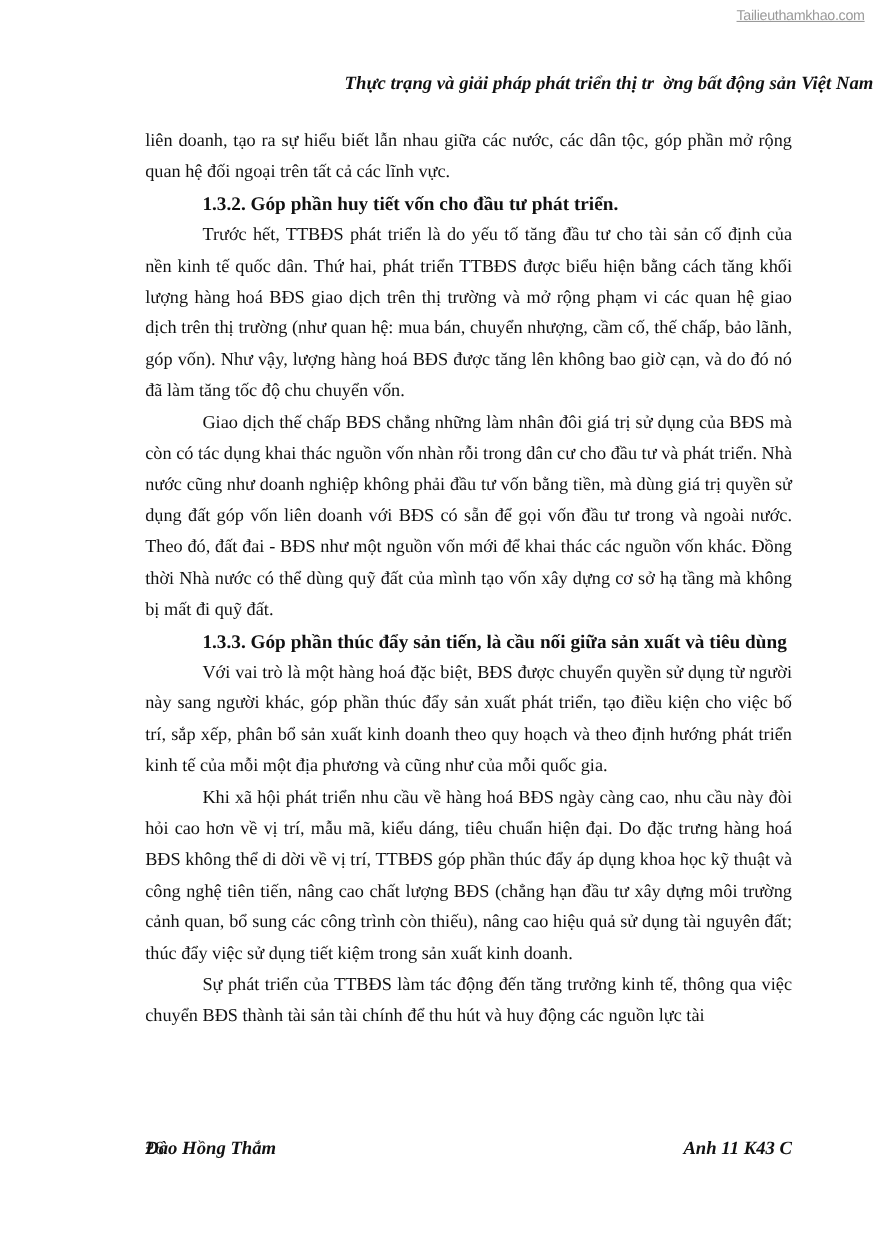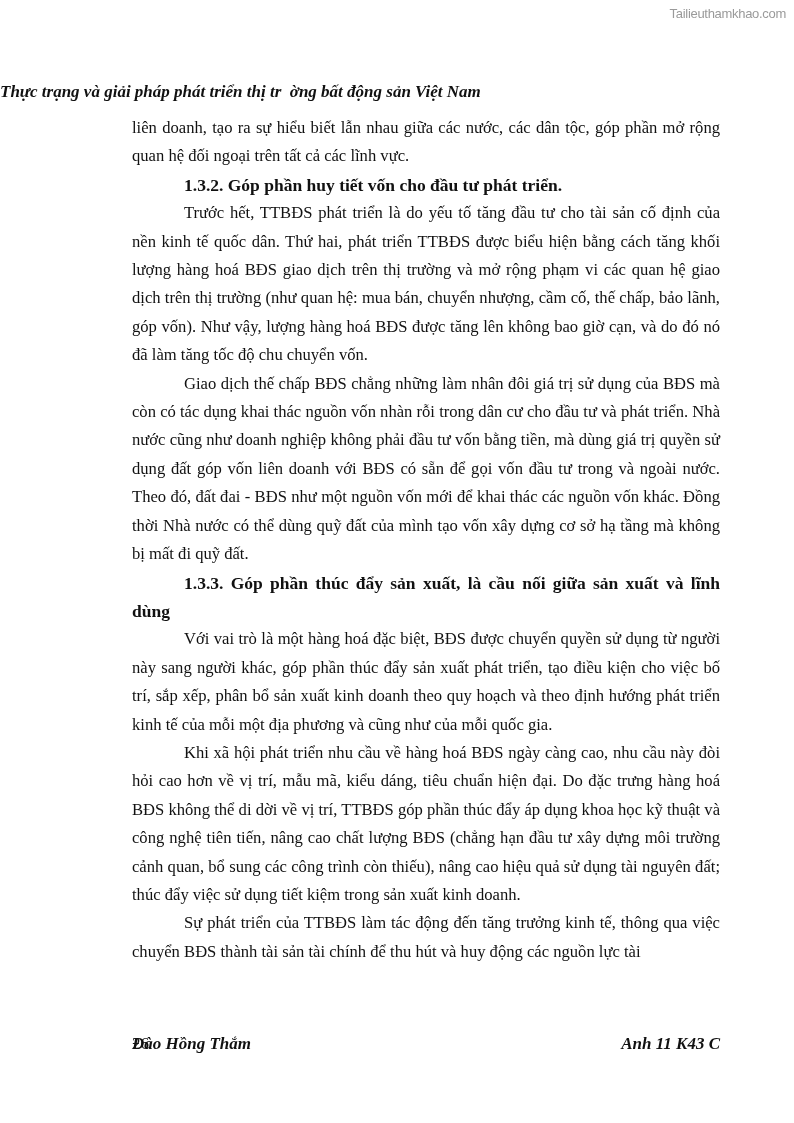--- a/index.html
+++ b/index.html
@@ -16,32 +16,32 @@
       color: #111111;
     }
     .watermark {
       position: absolute;
       top: 6px;
       right: 8px;
       font-family: "Liberation Sans", "DejaVu Sans", sans-serif;
       font-size: 13px;
       color: #9a9a9a;
       letter-spacing: -0.3px;
+      text-decoration: underline;
     }
     .running-header {
       position: absolute;
       top: 66px;
       left: 0;
       width: 794px;
-      text-align: left;
+      text-align: right;
       font-size: 17px;
       font-weight: bold;
       font-style: italic;
       white-space: pre;
-      margin-top: 16px;
     }
     .content {
       position: absolute;
       top: 114px;
       left: 132px;
       width: 588px;
       font-size: 16.6px;
       line-height: 28.4px;
     }
     .content p {
@@ -95,21 +95,21 @@
 
 <div class="watermark">Tailieuthamkhao.com</div>
 
 <div class="running-header">Thực trạng và giải pháp phát triển thị tr  ờng bất động sản Việt Nam</div>
 
 <div class="content">
   <p>liên doanh, tạo ra sự hiểu biết lẫn nhau giữa các nước, các dân tộc, góp phần mở rộng quan hệ đối ngoại trên tất cả các lĩnh vực.</p>
   <h3>1.3.2. Góp phần huy tiết vốn cho đầu tư phát triển.</h3>
   <p class="indent">Trước hết, TTBĐS phát triển là do yếu tố tăng đầu tư cho tài sản cố định của nền kinh tế quốc dân. Thứ hai, phát triển TTBĐS được biểu hiện bằng cách tăng khối lượng hàng hoá BĐS giao dịch trên thị trường và mở rộng phạm vi các quan hệ giao dịch trên thị trường (như quan hệ: mua bán, chuyển nhượng, cầm cố, thế chấp, bảo lãnh, góp vốn). Như vậy, lượng hàng hoá BĐS được tăng lên không bao giờ cạn, và do đó nó đã làm tăng tốc độ chu chuyển vốn.</p>
   <p class="indent">Giao dịch thế chấp BĐS chẳng những làm nhân đôi giá trị sử dụng của BĐS mà còn có tác dụng khai thác nguồn vốn nhàn rỗi trong dân cư cho đầu tư và phát triển. Nhà nước cũng như doanh nghiệp không phải đầu tư vốn bằng tiền, mà dùng giá trị quyền sử dụng đất góp vốn liên doanh với BĐS có sẵn để gọi vốn đầu tư trong và ngoài nước. Theo đó, đất đai - BĐS như một nguồn vốn mới để khai thác các nguồn vốn khác. Đồng thời Nhà nước có thể dùng quỹ đất của mình tạo vốn xây dựng cơ sở hạ tầng mà không bị mất đi quỹ đất.</p>
-  <h3>1.3.3. Góp phần thúc đẩy sản xuất, là cầu nối giữa sản xuất và lĩnh dùng</h3>
+  <h3>1.3.3. Góp phần thúc đẩy sản tiến, là cầu nối giữa sản xuất và tiêu dùng</h3>
   <p class="indent">Với vai trò là một hàng hoá đặc biệt, BĐS được chuyển quyền sử dụng từ người này sang người khác, góp phần thúc đẩy sản xuất phát triển, tạo điều kiện cho việc bố trí, sắp xếp, phân bổ sản xuất kinh doanh theo quy hoạch và theo định hướng phát triển kinh tế của mỗi một địa phương và cũng như của mỗi quốc gia.</p>
   <p class="indent">Khi xã hội phát triển nhu cầu về hàng hoá BĐS ngày càng cao, nhu cầu này đòi hỏi cao hơn về vị trí, mẫu mã, kiểu dáng, tiêu chuẩn hiện đại. Do đặc trưng hàng hoá BĐS không thể di dời về vị trí, TTBĐS góp phần thúc đẩy áp dụng khoa học kỹ thuật và công nghệ tiên tiến, nâng cao chất lượng BĐS (chẳng hạn đầu tư xây dựng môi trường cảnh quan, bổ sung các công trình còn thiếu), nâng cao hiệu quả sử dụng tài nguyên đất; thúc đẩy việc sử dụng tiết kiệm trong sản xuất kinh doanh.</p>
   <p class="indent">Sự phát triển của TTBĐS làm tác động đến tăng trưởng kinh tế, thông qua việc chuyển BĐS thành tài sản tài chính để thu hút và huy động các nguồn lực tài</p>
 </div>
 
 <div class="footer">
   <span class="author">Đào Hồng Thắm</span>
   <span class="page-number">26</span>
   <span class="class-code">Anh 11 K43 C</span>
 </div>

